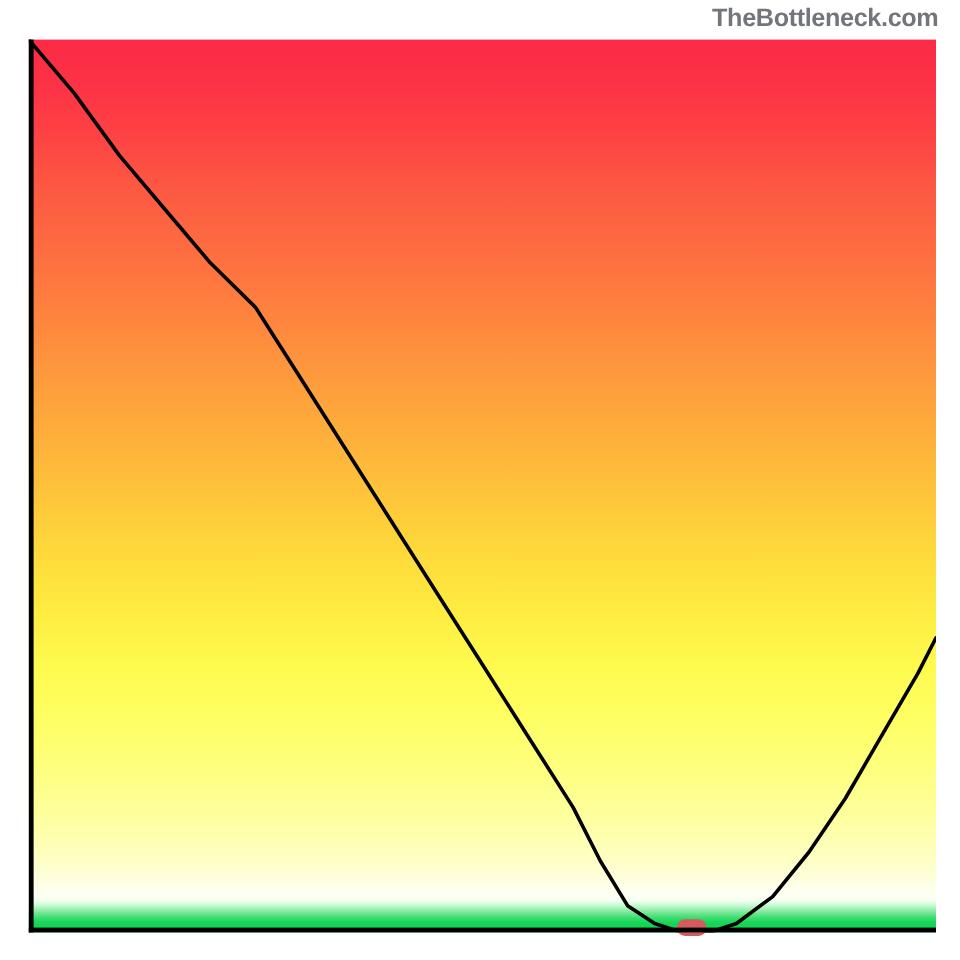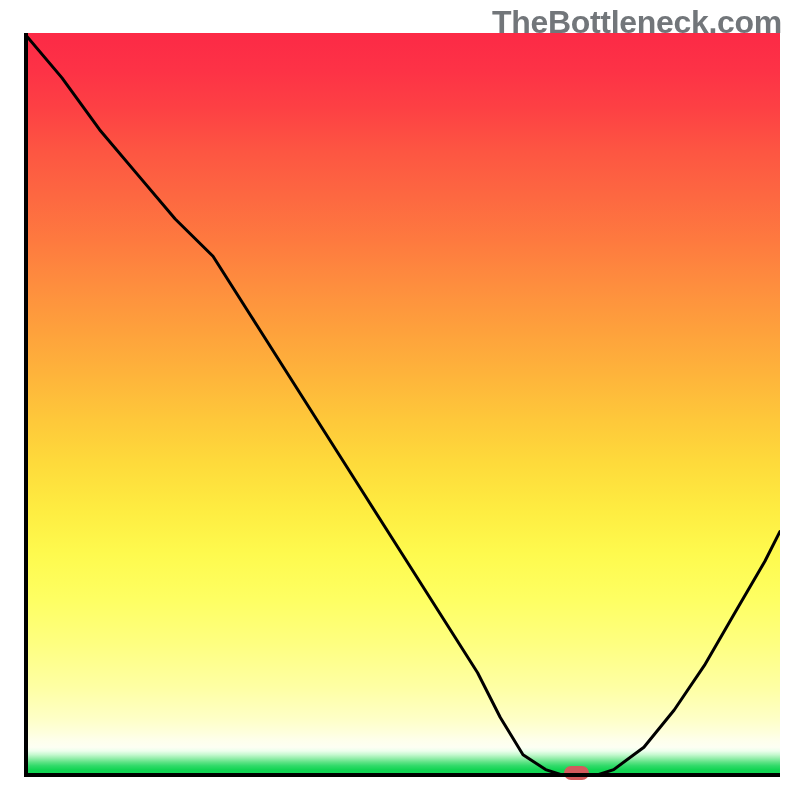--- a/index.html
+++ b/index.html
@@ -59,21 +59,21 @@
     top: 773px;
     width: 756px;
     height: 4px;
     background: #000;
   }
   .watermark {
     position: absolute;
     top: 4px;
     right: 18px;
     font-family: Arial, Helvetica, sans-serif;
-    font-size: 32px;
+    font-size: 21px;
     font-weight: bold;
     color: #72767a;
     letter-spacing: -0.3px;
     text-align: center;
   }
   .curve {
     position: absolute;
     left: 24px;
     top: 33px;
     width: 756px;

